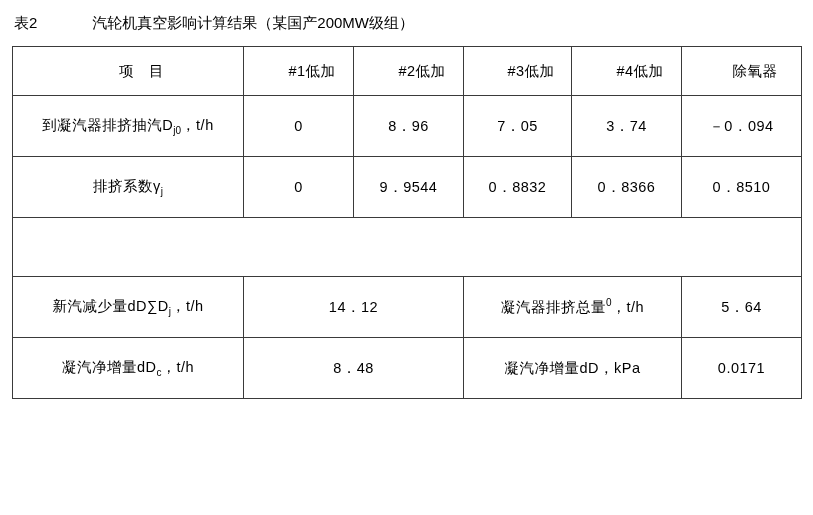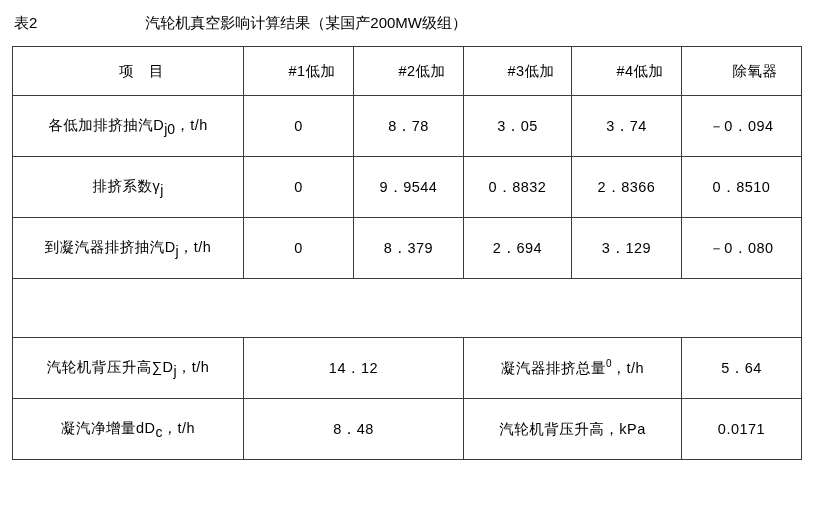--- a/index.html
+++ b/index.html
@@ -31,21 +31,21 @@
     height: 30px;
     display: flex;
     align-items: center;
     font-size: 15px;
   }
   .caption-label {
     margin-left: 14px;
     white-space: nowrap;
   }
   .caption-title {
-    margin-left: 108px;
+    margin-left: 55px;
     white-space: nowrap;
   }
 
   
   table.main {
     position: absolute;
     left: 12px;
     top: 46px;
     width: 789px;
     border-collapse: collapse;
@@ -57,21 +57,21 @@
     vertical-align: middle;
     font-size: 14.5px;
     padding: 0 4px;
     letter-spacing: 0.5px;
   }
   td.rowhead {
     font-size: 14px;
     letter-spacing: 0.2px;
   }
   .sub {
-    font-size: 14px;
+    font-size: 10px;
     vertical-align: sub;
     letter-spacing: 0;
   }
   .sup {
     font-size: 10px;
     vertical-align: super;
     letter-spacing: 0;
   }
   tr.r-head td { height: 48px; padding-left: 31px; }
   tr.r-data td { height: 60px; }
@@ -102,59 +102,51 @@
       <tr class="r-head">
         <td class="rowhead">项　目</td>
         <td>#1低加</td>
         <td>#2低加</td>
         <td>#3低加</td>
         <td>#4低加</td>
         <td>除氧器</td>
       </tr>
 
       <tr class="r-data">
-        <td class="rowhead nowrap"><span>各低加排挤抽汽D</span><span class="sub">j0</span><span>，t/h</span></td>
+        <td class="rowhead nowrap"><span>到凝汽器排挤抽汽D</span><span class="sub">j0</span><span>，t/h</span></td>
         <td>0</td>
-        <td>8．78</td>
-        <td>3．05</td>
+        <td>8．96</td>
+        <td>7．05</td>
         <td>3．74</td>
         <td>－0．094</td>
       </tr>
 
       <tr class="r-data">
         <td class="rowhead nowrap"><span>排挤系数γ</span><span class="sub">j</span><span></span></td>
         <td>0</td>
         <td>9．9544</td>
         <td>0．8832</td>
-        <td>2．8366</td>
+        <td>0．8366</td>
         <td>0．8510</td>
       </tr>
 
-      <tr class="r-data">
-        <td class="rowhead nowrap"><span>到凝汽器排挤抽汽D</span><span class="sub">j</span><span>，t/h</span></td>
-        <td>0</td>
-        <td>8．379</td>
-        <td>2．694</td>
-        <td>3．129</td>
-        <td>－0．080</td>
-      </tr>
 
       <tr class="r-blank">
         <td colspan="6"></td>
       </tr>
 
       <tr class="r-sum">
-        <td class="rowhead nowrap"><span>汽轮机背压升高∑D</span><span class="sub">j</span><span>，t/h</span></td>
+        <td class="rowhead nowrap"><span>新汽减少量dD∑D</span><span class="sub">j</span><span>，t/h</span></td>
         <td colspan="2">14．12</td>
         <td colspan="2" class="rowhead nowrap"><span>凝汽器排挤总量</span><span class="sup">0</span><span>，t/h</span></td>
         <td>5．64</td>
       </tr>
 
       <tr class="r-sum">
         <td class="rowhead nowrap"><span>凝汽净增量dD</span><span class="sub">c</span><span>，t/h</span></td>
         <td colspan="2">8．48</td>
-        <td colspan="2" class="rowhead nowrap"><span>汽轮机背压升高，kPa</span><span class="sup"></span><span></span></td>
+        <td colspan="2" class="rowhead nowrap"><span>凝汽净增量dD，kPa</span><span class="sup"></span><span></span></td>
         <td>0.0171</td>
       </tr>
     </tbody>
   </table>
 
 </div>
 
 </body></html>

